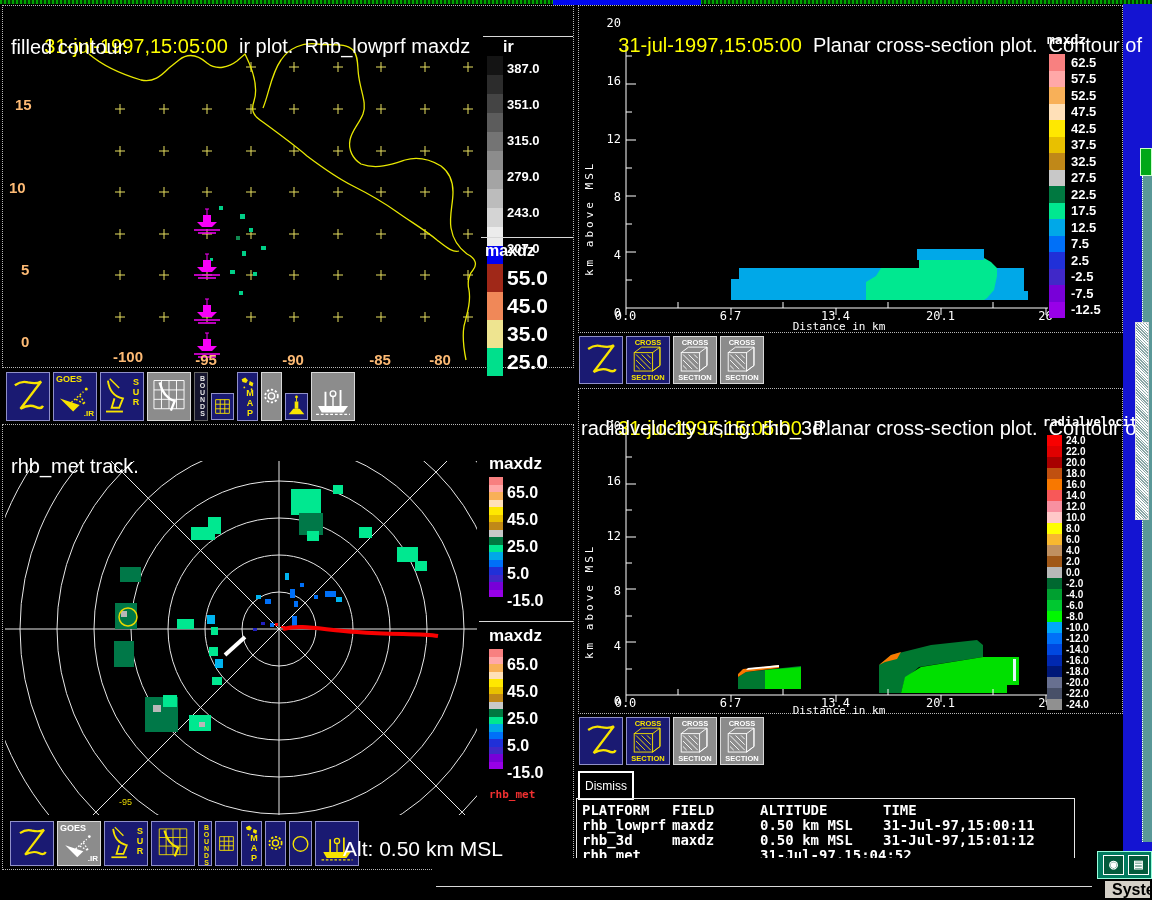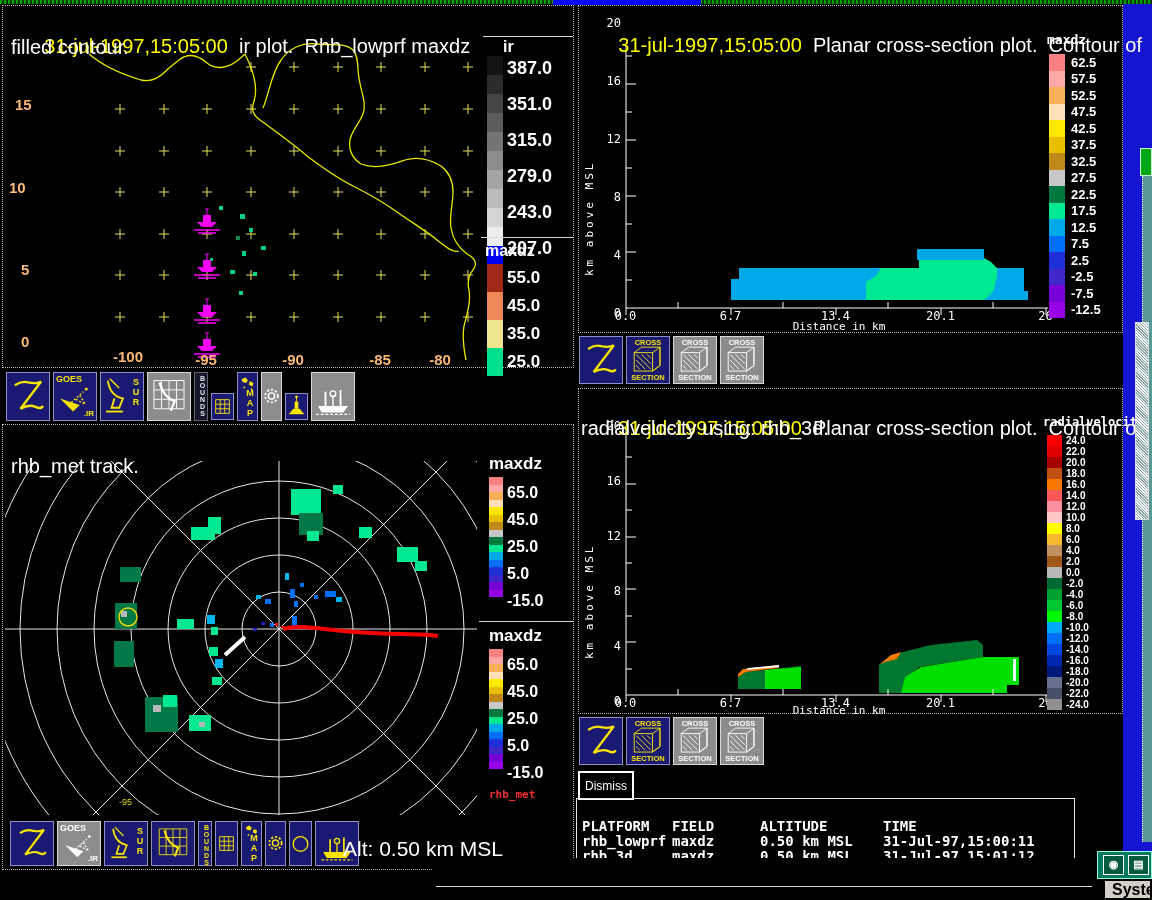--- a/index.html
+++ b/index.html
@@ -31,21 +31,21 @@
   .ticon svg{position:absolute;inset:0;width:100%;height:100%;}
   .t-top{position:absolute;top:1px;left:2px;right:1px;font-weight:bold;font-size:9px;line-height:10px;}
   .t-sub{position:absolute;bottom:2px;right:2px;font-weight:bold;font-size:8px;}
   .i-radar-dish .t-top{writing-mode:vertical-lr;text-orientation:upright;left:auto;right:3px;top:4px;line-height:9px;}
   .i-map-frag .t-top{writing-mode:vertical-lr;text-orientation:upright;left:auto;right:3px;top:auto;bottom:2px;line-height:9px;}
   .i-bounds-strip .t-top{writing-mode:vertical-lr;text-orientation:upright;left:3px;top:2px;font-size:7px;line-height:8px;}
   .i-cross-section .t-top{text-align:center;font-size:7.5px;left:0;right:0;}
   .i-cross-section .t-sub{text-align:center;font-size:7.5px;left:0;right:0;bottom:1px;}
   
   .sTable{left:576px;top:798px;width:499px;height:88px;border:1px solid #e8e8e8;
-          font:bold 14px "DejaVu Sans Mono",monospace;color:#fff;padding:20px 0 0 5px;box-sizing:border-box;}
+          font:bold 14px "DejaVu Sans Mono",monospace;color:#fff;padding:4px 0 0 5px;box-sizing:border-box;}
   .sRow{display:grid;grid-template-columns:90px 88px 123px auto;line-height:15px;white-space:pre;}
   
   .term{left:0;top:858px;width:433px;height:42px;background:#f6f0d8;overflow:hidden;border-bottom:2px dotted #3848e8;box-sizing:border-box;}
   .term-edge{left:0;top:0;width:8px;height:42px;background:repeating-linear-gradient(0deg,#2233bb 0 2px,#cfd4ee 2px 4px);}
   .term-check{left:8px;top:0;width:24px;height:42px;background:repeating-linear-gradient(45deg,#9a9a9a 0 2px,#6a6a6a 2px 4px);}
   .tline{left:37px;top:-4px;font:bold 14px "DejaVu Sans Mono",monospace;color:#101010;white-space:pre;}
   .cursor{left:62px;top:19px;width:10px;height:15px;border:2px solid #00a000;}
   
   .scroll-trough{left:1142px;top:176px;width:10px;height:666px;background:#5a9898;border-left:1px dotted #fff;}
   .scroll-thumb{left:1135px;top:322px;width:12px;height:196px;background:repeating-linear-gradient(45deg,#ffffff 0 1px,#8aa6a6 1px 2px);border:1px solid #ddd;}
@@ -131,39 +131,39 @@
         <div style="background: rgb(140, 140, 140); height: 19px;"></div>
         <div style="background: rgb(164, 164, 164); height: 19px;"></div>
         <div style="background: rgb(188, 188, 188); height: 19px;"></div>
         <div style="background: rgb(212, 212, 212); height: 19px;"></div>
         <div style="background: rgb(236, 236, 236); height: 19px;"></div>
         <div style="background: rgb(0, 0, 240); height: 22px;"></div>
         <div style="background: rgb(232, 0, 0); height: 9px;"></div>
         <div style="background: rgb(255, 176, 184); height: 9px;"></div>
         <div style="background: rgb(255, 232, 0); height: 12px;"></div>
       </div>
-    <div class="abs cbticks" style="left:504px;top:44px;height:216px;font-size:18px;">
+    <div class="abs cbticks" style="left:504px;top:44px;height:216px;font-size:13px;">
 
     <div>387.0</div>
         <div>351.0</div>
         <div>315.0</div>
         <div>279.0</div>
         <div>243.0</div>
         <div>207.0</div>
       </div>
     <div class="abs hline" style="left:478px;top:231px;width:92px;"></div>
     <div class="abs cblabel" style="left:482px;top:236px;font-size:16px;">maxdz</div>
     <div class="abs cbar" style="left:484px;top:258px;width:16px;height:112px;">
 
     <div style="background: rgb(160, 40, 24); flex: 1 1 0%;"></div>
         <div style="background: rgb(240, 136, 88); flex: 1 1 0%;"></div>
         <div style="background: rgb(238, 228, 144); flex: 1 1 0%;"></div>
         <div style="background: rgb(0, 224, 140); flex: 1 1 0%;"></div>
       </div>
-    <div class="abs cbticks" style="left:504px;top:258px;height:112px;font-size:17px;">
+    <div class="abs cbticks" style="left:504px;top:258px;height:112px;font-size:21px;">
 
     <div>55.0</div>
         <div>45.0</div>
         <div>35.0</div>
         <div>25.0</div>
       </div>
   </div>
 
   <div class="abs toolbar" style="left:6px;top:372px;height:49px;">
 

